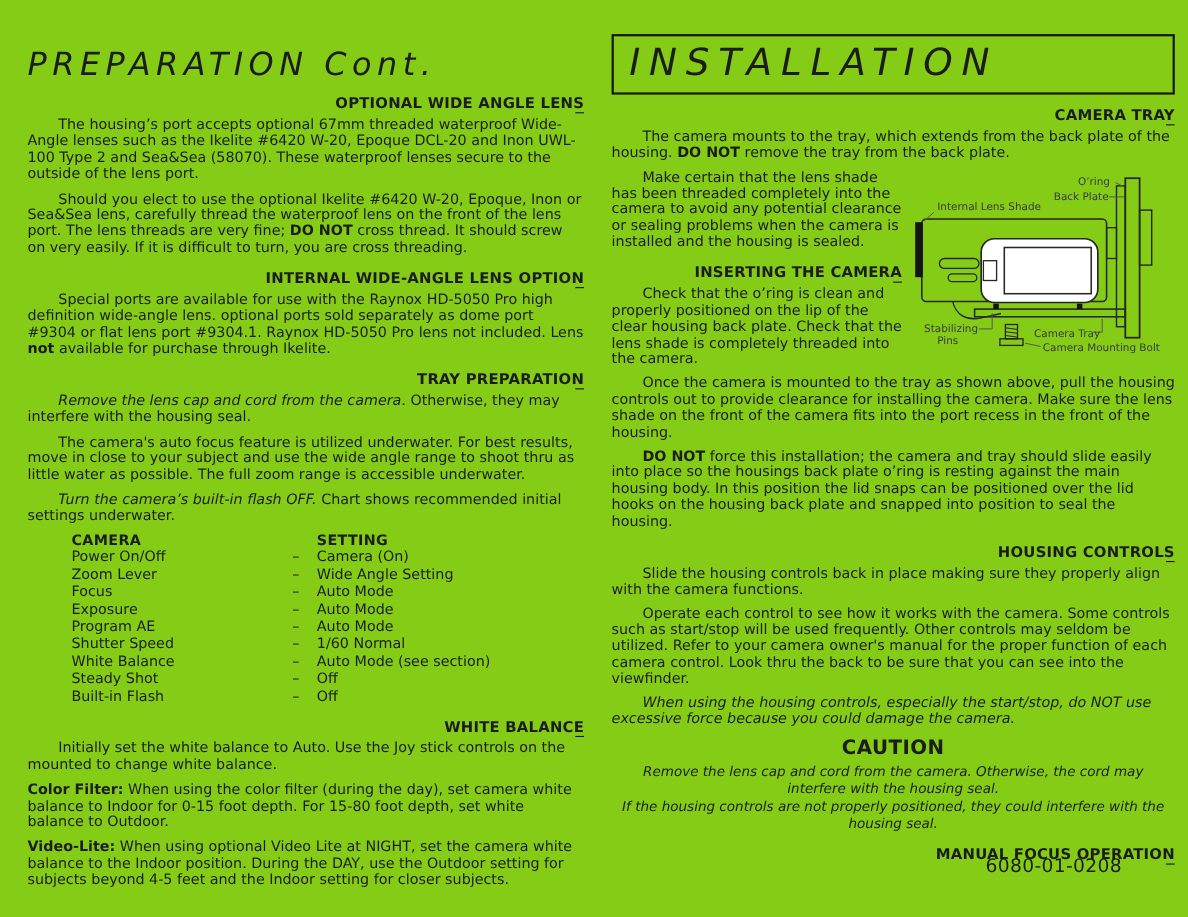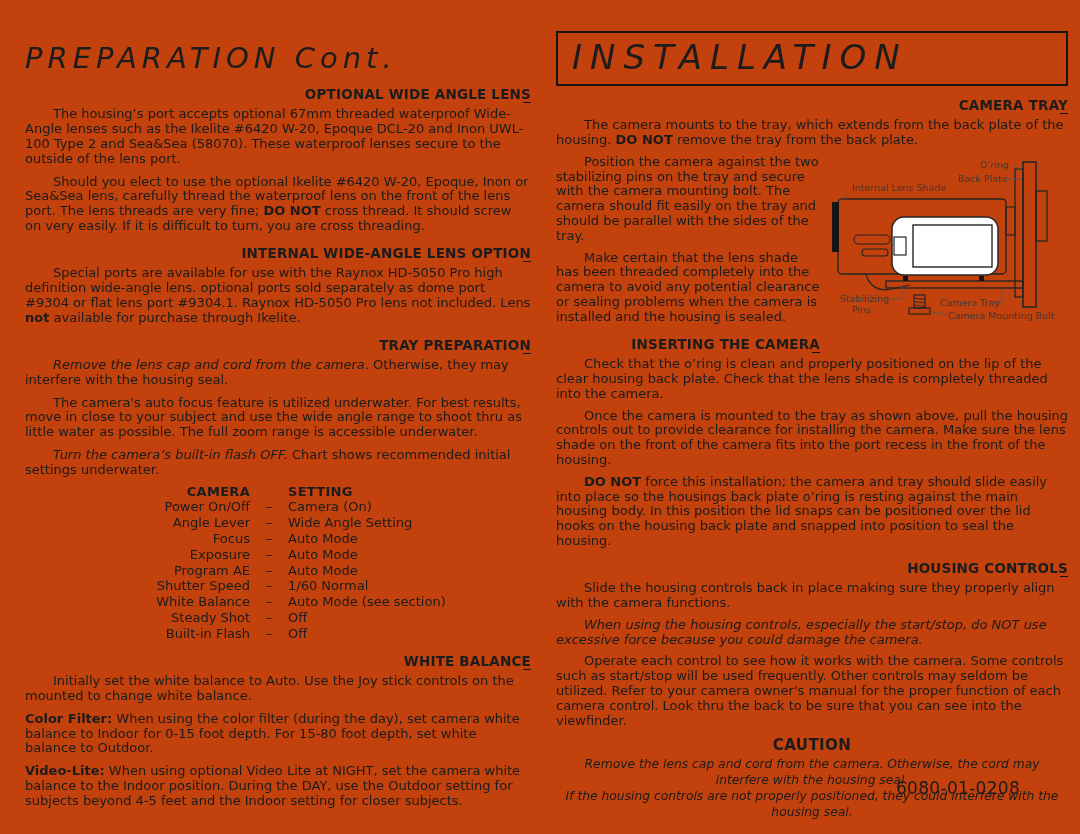--- a/index.html
+++ b/index.html
@@ -1,17 +1,17 @@
 <!DOCTYPE html>
 <html><head>
 <meta charset="utf-8">
 <style>
   html,body{margin:0;padding:0;background:#e8e8e8;}
   .page{
-    position:relative;width:1080px;height:834px;background:#c2410c;
+    position:relative;width:1080px;height:834px;background:#84cc16;
     color:#1c1c1c;font-family:"DejaVu Sans","Liberation Sans",sans-serif;
     font-size:13px;line-height:1.14;overflow:hidden;
   }
   .col-left{position:absolute;left:25px;top:0;width:506px;}
   .col-right{position:absolute;left:556px;top:0;width:512px;}
 
   .doc-title{
     font-style:italic;font-size:29px;letter-spacing:5px;
     margin:42px 0 12px 0;white-space:nowrap;font-weight:500;
   }
@@ -31,31 +31,31 @@
   p{margin:0 0 8px 0;}
   .ind{text-indent:28px;}
   .b{font-weight:bold;}
   .i{font-style:italic;}
   .tight{margin-bottom:7px;}
 
   .settings{
     display:grid;grid-template-columns:185px 38px 245px;
     margin:3px 0 6px 40px;row-gap:1px;
   }
-  .settings .c1{text-align:right;}
+  .settings .c1{}
   .settings .c2{text-align:center;}
   .settings .c3{text-align:left;}
   .settings .h{font-weight:bold;letter-spacing:.3px;}
 
   .diagram{float:right;width:240px;height:180px;margin:0 0 2px 8px;}
   .diagram svg{display:block;width:240px;height:180px;}
   .dlabel{font-size:9.5px;fill:#3a3a3a;font-family:"DejaVu Sans","Liberation Sans",sans-serif;}
 
   .caution{text-align:center;margin:8px 6px 4px 6px;}
-  .caution-title{font-weight:bold;font-size:15px;letter-spacing:.4px;margin-bottom:3px;}
+  .caution-title{font-weight:bold;font-size:18px;letter-spacing:.4px;margin-bottom:3px;}
   .caution-line{font-style:italic;font-size:12.3px;line-height:1.3;}
 
   .docnum{position:absolute;left:896px;top:779px;font-size:17px;letter-spacing:.3px;}
 </style>
 </head>
 <body>
 
 <div class="page">
 
   <div class="col-left">
@@ -84,21 +84,21 @@
 
     <div class="settings">
       <div class="c1 h">CAMERA</div>
       <div class="c2"></div>
       <div class="c3 h">SETTING</div>
 
       <div class="c1">Power On/Off</div>
       <div class="c2">–</div>
       <div class="c3">Camera (On)</div>
 
-      <div class="c1">Angle Lever</div>
+      <div class="c1">Zoom Lever</div>
       <div class="c2">–</div>
       <div class="c3">Wide Angle Setting</div>
 
       <div class="c1">Focus</div>
       <div class="c2">–</div>
       <div class="c3">Auto Mode</div>
 
       <div class="c1">Exposure</div>
       <div class="c2">–</div>
       <div class="c3">Auto Mode</div>
@@ -180,38 +180,37 @@
         <text x="152" y="13" class="dlabel">O’ring</text>
         <text x="24" y="36" class="dlabel">Internal Lens Shade</text>
         <text x="130" y="27" class="dlabel">Back Plate</text>
         <text x="12" y="147" class="dlabel">Stabilizing</text>
         <text x="24" y="158" class="dlabel">Pins</text>
         <text x="112" y="151" class="dlabel">Camera Tray</text>
         <text x="120" y="164" class="dlabel">Camera Mounting Bolt</text>
       </svg>
     </div>
 
-    <p class="ind tight">Position the camera against the two stabilizing pins on the tray and secure with the camera mounting bolt. The camera should fit easily on the tray and should be parallel with the sides of the tray.</p>
     <p class="ind">Make certain that the lens shade has been threaded completely into the camera to avoid any potential clearance or sealing problems when the camera is installed and the housing is sealed.</p>
 
     <div class="sec-heading">
       <span>INSERTING THE CAMERA</span>
       <span class="rule"></span>
     </div>
     <p class="ind tight">Check that the o’ring is clean and properly positioned on the lip of the clear housing back plate. Check that the lens shade is completely threaded into the camera.</p>
     <p class="ind tight">Once the camera is mounted to the tray as shown above, pull the housing controls out to provide clearance for installing the camera. Make sure the lens shade on the front of the camera fits into the port recess in the front of the housing.</p>
     <p class="ind"><span class="b">DO NOT</span><span> force this installation; the camera and tray should slide easily into place so the housings back plate o’ring is resting against the main housing body. In this position the lid snaps can be positioned over the lid hooks on the housing back plate and snapped into position to seal the housing.</span></p>
 
     <div class="sec-heading">
       <span>HOUSING CONTROLS</span>
       <span class="rule"></span>
     </div>
     <p class="ind tight">Slide the housing controls back in place making sure they properly align with the camera functions.</p>
+    <p class="ind tight">Operate each control to see how it works with the camera. Some controls such as start/stop will be used frequently. Other controls may seldom be utilized. Refer to your camera owner's manual for the proper function of each camera control. Look thru the back to be sure that you can see into the viewfinder.</p>
     <p class="ind i tight">When using the housing controls, especially the start/stop, do NOT use excessive force because you could damage the camera.</p>
-    <p class="ind tight">Operate each control to see how it works with the camera. Some controls such as start/stop will be used frequently. Other controls may seldom be utilized. Refer to your camera owner's manual for the proper function of each camera control. Look thru the back to be sure that you can see into the viewfinder.</p>
 
     <div class="caution">
       <div class="caution-title">CAUTION</div>
       <div class="caution-line">Remove the lens cap and cord from the camera. Otherwise, the cord may interfere with the housing seal.</div>
       <div class="caution-line">If the housing controls are not properly positioned, they could interfere with the housing seal.</div>
     </div>
 
     <div class="sec-heading">
       <span>MANUAL FOCUS OPERATION</span>
       <span class="rule"></span>

